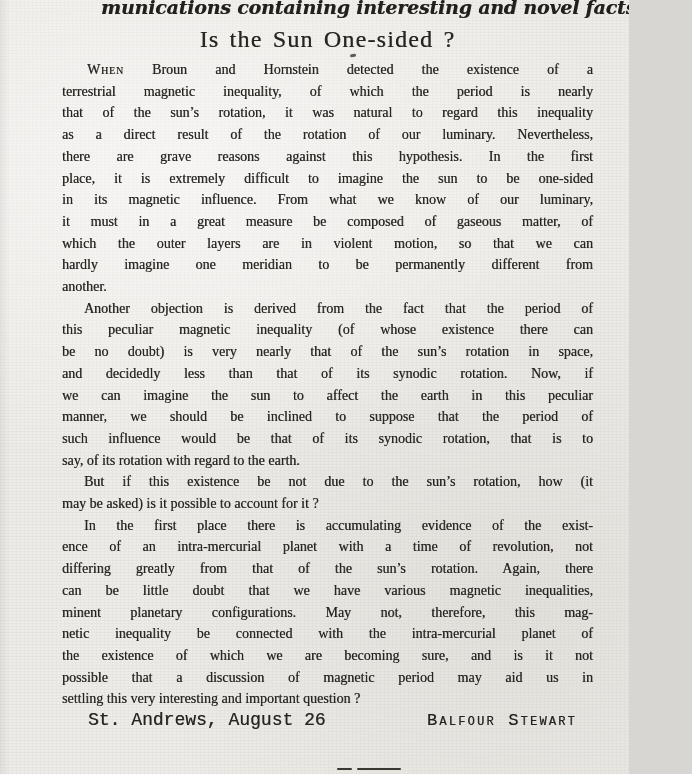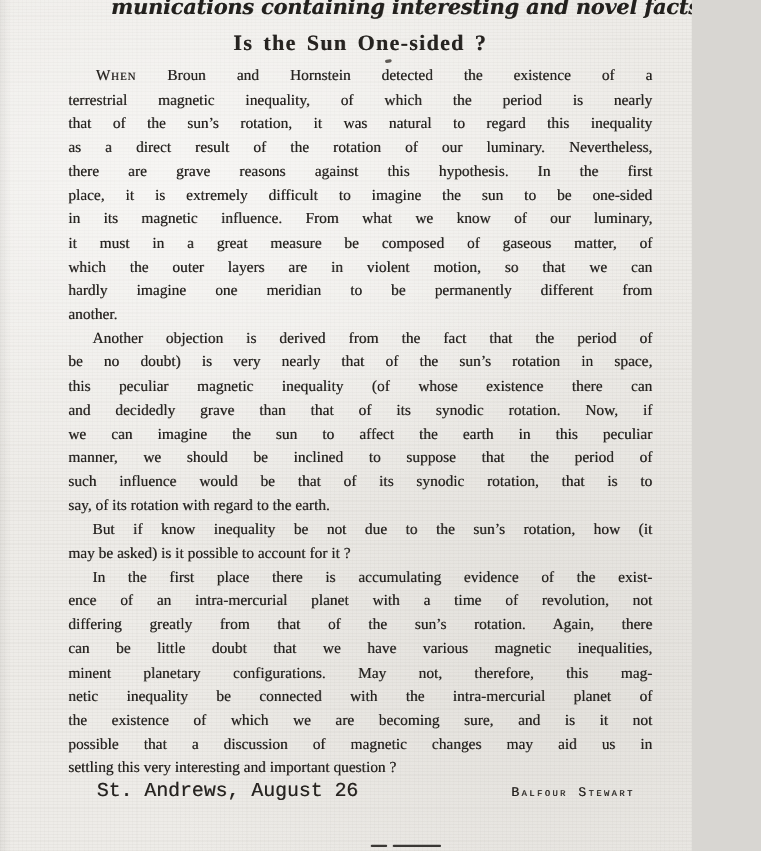--- a/index.html
+++ b/index.html
@@ -28,21 +28,21 @@
     font-family:"DejaVu Serif", serif;
     font-style:italic;font-weight:700;
     font-size:19px;line-height:22px;letter-spacing:-0.2px;
     white-space:nowrap;
     color:#22201d;
     text-shadow:0.4px 0 0 rgba(34,32,29,0.55);
   }
   .title{
     margin:27px 0 8px 0;
     text-align:center;
-    font-size:20px;font-weight:700;
+    font-size:24px;font-weight:400;
     letter-spacing:1.2px;word-spacing:3px;
     line-height:24px;
     text-shadow:0.4px 0 0 rgba(38,35,32,0.6);
   }
   .line{
     text-align:justify;
     text-align-last:justify;
     font-size:14px;line-height:21.7px;
     text-shadow:0.4px 0 0 rgba(38,35,32,0.6);
   }
@@ -50,21 +50,21 @@
   .para.ind .lines .line:first-child{text-indent:22px;}
   .para .lines .line:last-child{text-align-last:left;}
   .sc{font-variant:small-caps;letter-spacing:0.8px;}
   .signature{
     display:flex;justify-content:space-between;align-items:baseline;
     font-size:18px;line-height:21.7px;
     padding-left:26px;padding-right:16px;
     text-shadow:0.4px 0 0 rgba(38,35,32,0.6);
     font-family:Liberation Mono, monospace;
   }
-  .author{font-variant:small-caps;letter-spacing:2.2px;font-size:12px;text-align:center;}
+  .author{font-variant:small-caps;letter-spacing:2.2px;font-size:17px;text-align:center;}
   .colrule{
     position:absolute;top:40px;bottom:0;left:681px;width:2.5px;
     background:var(--rule,#2d2b28);border-radius:1px;
   }
   .colrule::before{
     content:"";position:absolute;top:108px;left:-0.8px;width:4px;height:14px;
     background:#232120;border-radius:2px;
   }
   .endrule{
     position:absolute;top:768px;left:337px;
@@ -106,47 +106,47 @@
           <div class="line">it must in a great measure be composed of gaseous matter, of</div>
           <div class="line">which the outer layers are in violent motion, so that we can</div>
           <div class="line">hardly imagine one meridian to be permanently different from</div>
           <div class="line">another.</div>
         </div>
     </div>
 
     <div class="para ind">
       <div class="lines">
           <div class="line">Another objection is derived from the fact that the period of</div>
+          <div class="line">this peculiar magnetic inequality (of whose existence there can</div>
           <div class="line">be no doubt) is very nearly that of the sun’s rotation in space,</div>
-          <div class="line">this peculiar magnetic inequality (of whose existence there can</div>
-          <div class="line">and decidedly grave than that of its synodic rotation. Now, if</div>
+          <div class="line">and decidedly less than that of its synodic rotation. Now, if</div>
           <div class="line">we can imagine the sun to affect the earth in this peculiar</div>
           <div class="line">manner, we should be inclined to suppose that the period of</div>
           <div class="line">such influence would be that of its synodic rotation, that is to</div>
           <div class="line">say, of its rotation with regard to the earth.</div>
         </div>
     </div>
 
     <div class="para ind">
       <div class="lines">
-          <div class="line">But if know inequality be not due to the sun’s rotation, how (it</div>
+          <div class="line">But if this existence be not due to the sun’s rotation, how (it</div>
           <div class="line">may be asked) is it possible to account for it ?</div>
         </div>
     </div>
 
     <div class="para ind">
       <div class="lines">
           <div class="line">In the first place there is accumulating evidence of the exist-</div>
           <div class="line">ence of an intra-mercurial planet with a time of revolution, not</div>
           <div class="line">differing greatly from that of the sun’s rotation. Again, there</div>
           <div class="line">can be little doubt that we have various magnetic inequalities,</div>
           <div class="line">minent planetary configurations. May not, therefore, this mag-</div>
           <div class="line">netic inequality be connected with the intra-mercurial planet of</div>
           <div class="line">the existence of which we are becoming sure, and is it not</div>
-          <div class="line">possible that a discussion of magnetic changes may aid us in</div>
+          <div class="line">possible that a discussion of magnetic period may aid us in</div>
           <div class="line">settling this very interesting and important question ?</div>
         </div>
     </div>
 
   </div>
 
   <div class="signature">
     <span>St. Andrews, August 26</span>
     <span class="author">Balfour Stewart</span>
   </div>

